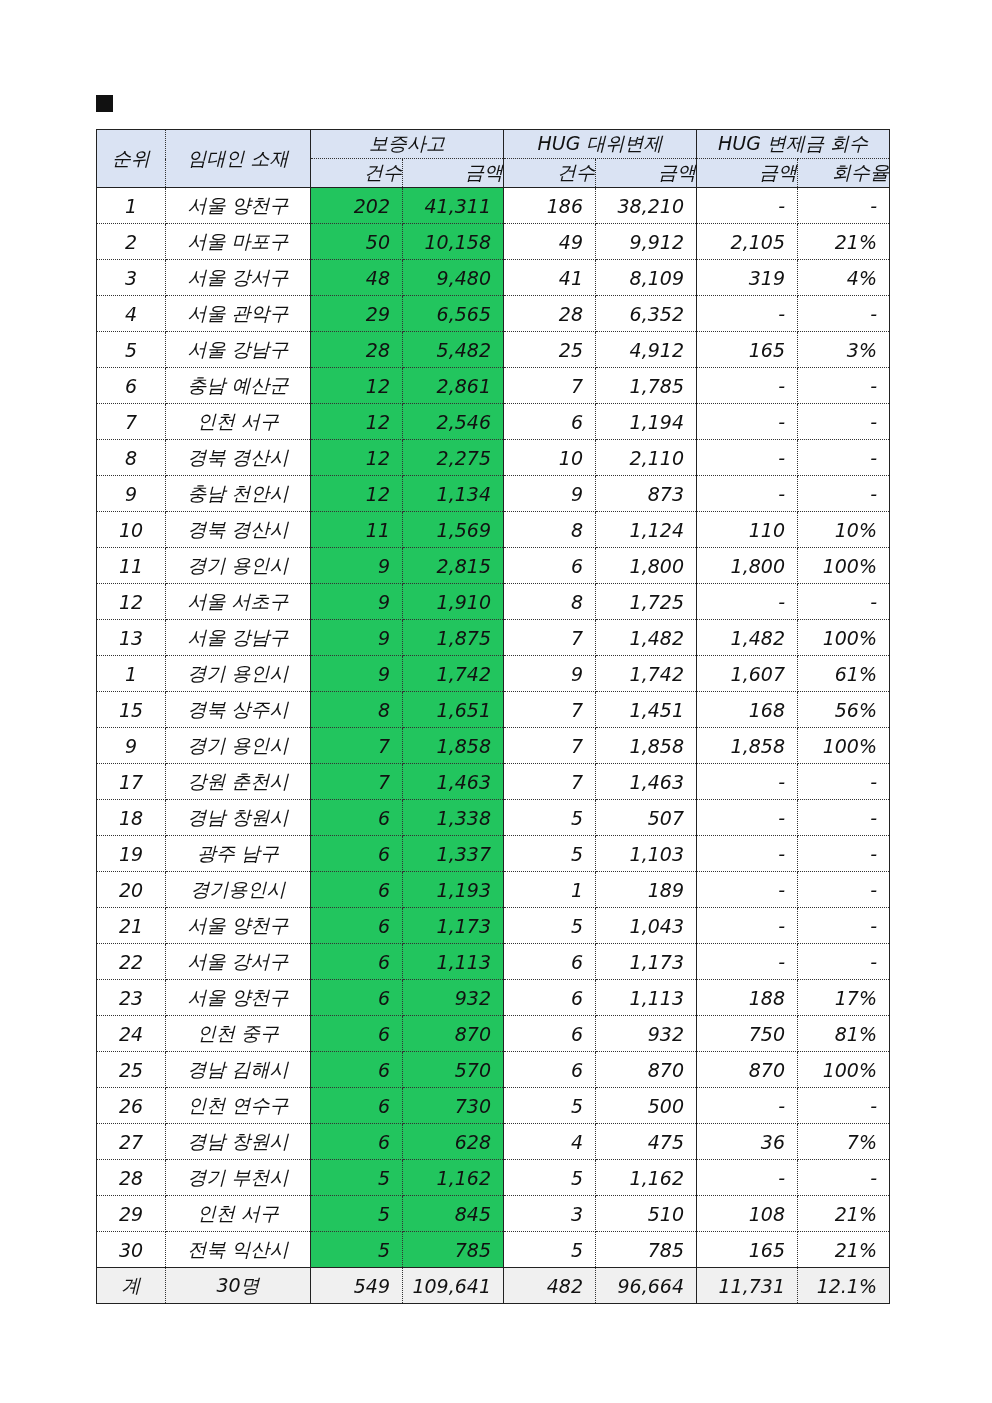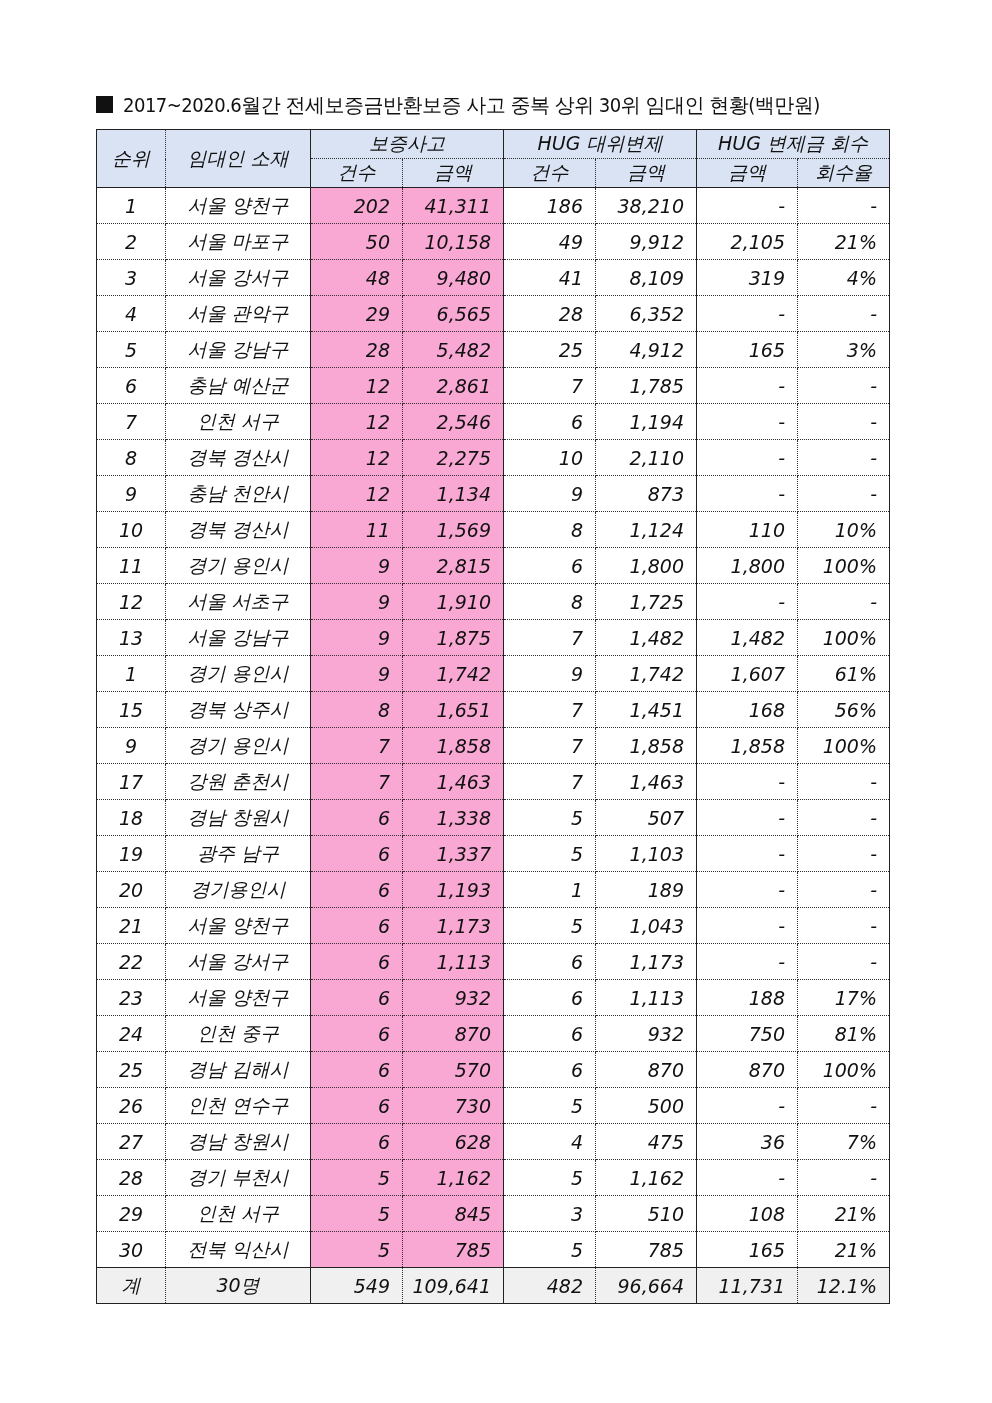--- a/index.html
+++ b/index.html
@@ -7,31 +7,31 @@
   .title { position:absolute; left:96px; top:92px; font-size:20px; letter-spacing:-0.5px; font-family:"DejaVu Sans Condensed","DejaVu Sans",sans-serif; white-space:nowrap; }
   .title .sq { display:inline-block; width:17px; height:17px; background:#111; margin-right:10px; vertical-align:-1px; }
   table { position:absolute; left:96px; top:129px; border-collapse:collapse; table-layout:fixed; width:793px; }
   col.c0{width:69px;} col.c1{width:145px;} col.c2{width:92px;} col.c3{width:101px;}
   col.c4{width:92px;} col.c5{width:101px;} col.c6{width:101px;} col.c7{width:92px;}
   th, td { font-weight:normal; font-size:19px; padding:0; border:1px dotted #333; }
   thead th { background:#dae3f3; height:28px; text-align:center; }
   tbody td { height:35px; }
   td.c { text-align:center; }
   td.r { text-align:right; padding-right:12px; }
-  td.acc { background:#f9a8d4; }
+  td.acc { background:#22c55e; }
   tr.total td { background:#f0f0f0; height:35px; font-weight:normal; }
   .solid-r { border-right:1px solid #222 !important; }
   .solid-t { border-top:1px solid #222 !important; }
-  .solid-b { border-bottom:1px solid #222 !important; }
+  .solid-b { border-bottom:1px solid #222 !important;text-align:right; }
   table { border:1px solid #222;font-style:italic; }
 </style>
 </head>
 <body>
 
-<div class="title"><span class="sq"></span><span>2017~2020.6월간 전세보증금반환보증 사고 중복 상위 30위 임대인 현황(백만원)</span></div>
+<div class="title"><span class="sq"></span></div>
 
 <table>
   <colgroup>
       <col class="c0">
       <col class="c1">
       <col class="c2">
       <col class="c3">
       <col class="c4">
       <col class="c5">
       <col class="c6">

